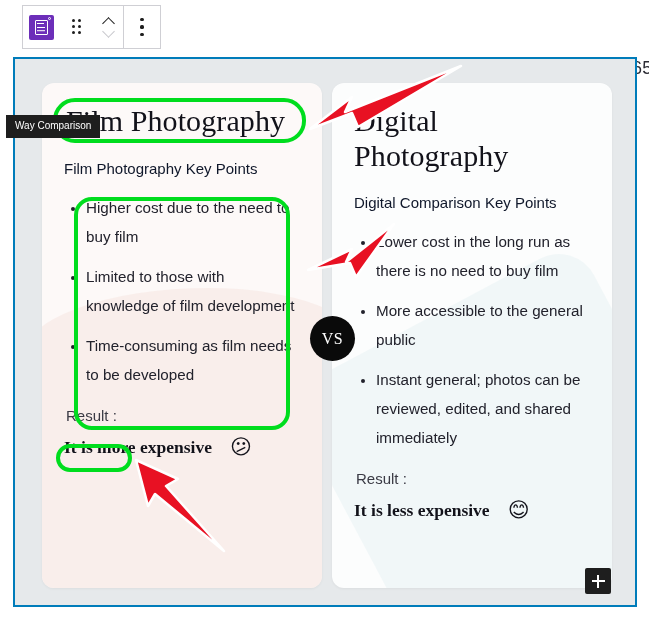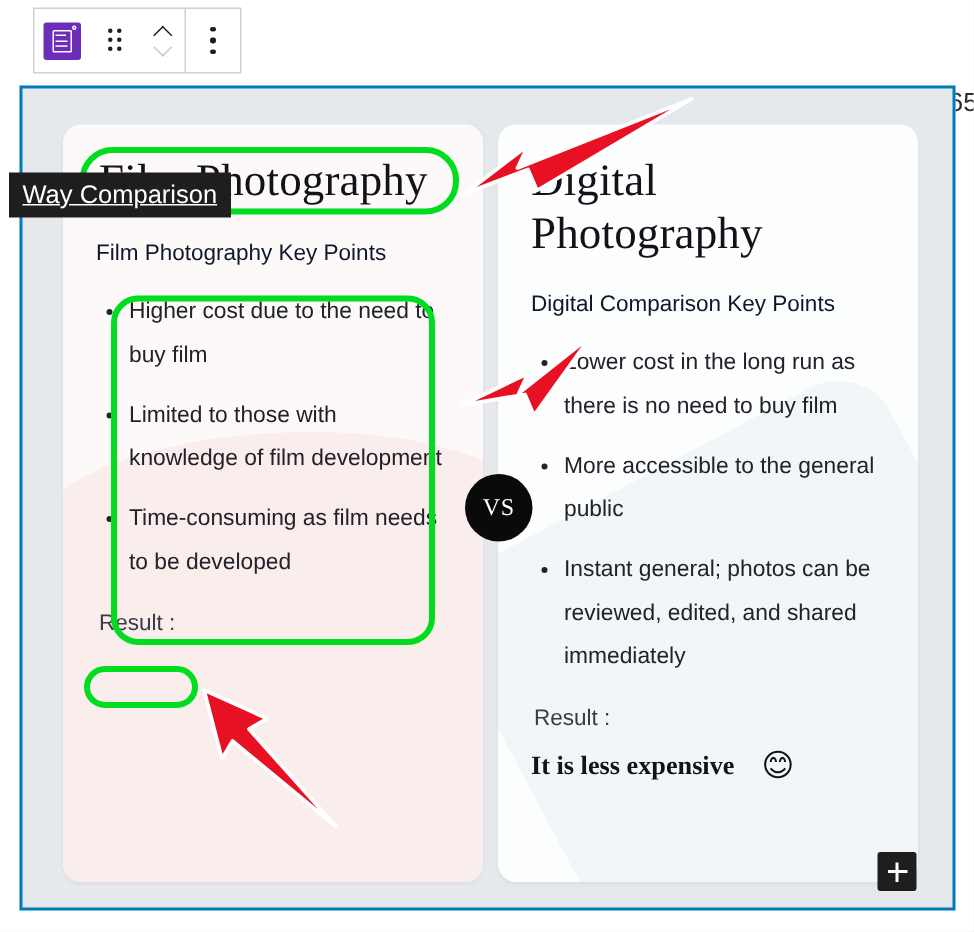--- a/index.html
+++ b/index.html
@@ -107,26 +107,25 @@
   .vdots { width: 4px; height: 18px; display: flex; flex-direction: column;
            justify-content: space-between; align-items: center; }
   .vdots i { width: 3.2px; height: 3.2px; background: #1e1e1e; border-radius: 50%; display:block; }
 
   
   .tooltip {
     position: absolute;
     left: -9px; top: 56px;
     background: #1e1e1e;
     color: #fff;
-    font-size: 17px;
+    font-size: 10px;
     line-height: 1;
     padding: 6px 9px 7px 9px;
     white-space: nowrap;
     z-index: 50;
-    text-decoration: underline;
   }
 
   
   .block-wrap {
     position: absolute;
     left: 13px; top: 57px;
     width: 624px; height: 550px;
     border: 2px solid #007cba;
     background: #e6e9eb;
   }
@@ -309,20 +308,24 @@
         <div class="wave"></div>
         <div class="card-inner">
           <h2 class="card-title">Film Photography</h2>
           <p class="card-sub">Film Photography Key Points</p>
           <ul class="card-list">
             <li>Higher cost due to the need to buy film</li>
             <li>Limited to those with knowledge of film development</li>
             <li>Time-consuming as film needs to be developed</li>
           </ul>
           <p class="result-label">Result :</p>
+          <p class="result-value">
+            <span>It is more expensive</span>
+            <span class="emoji">😕</span>
+          </p>
         </div>
       </div>
 
       <div class="card card-right">
         <div class="wave"></div>
         <div class="card-inner">
           <h2 class="card-title">Digital Photography</h2>
           <p class="card-sub">Digital Comparison Key Points</p>
           <ul class="card-list">
             <li>Lower cost in the long run as there is no need to buy film</li>

